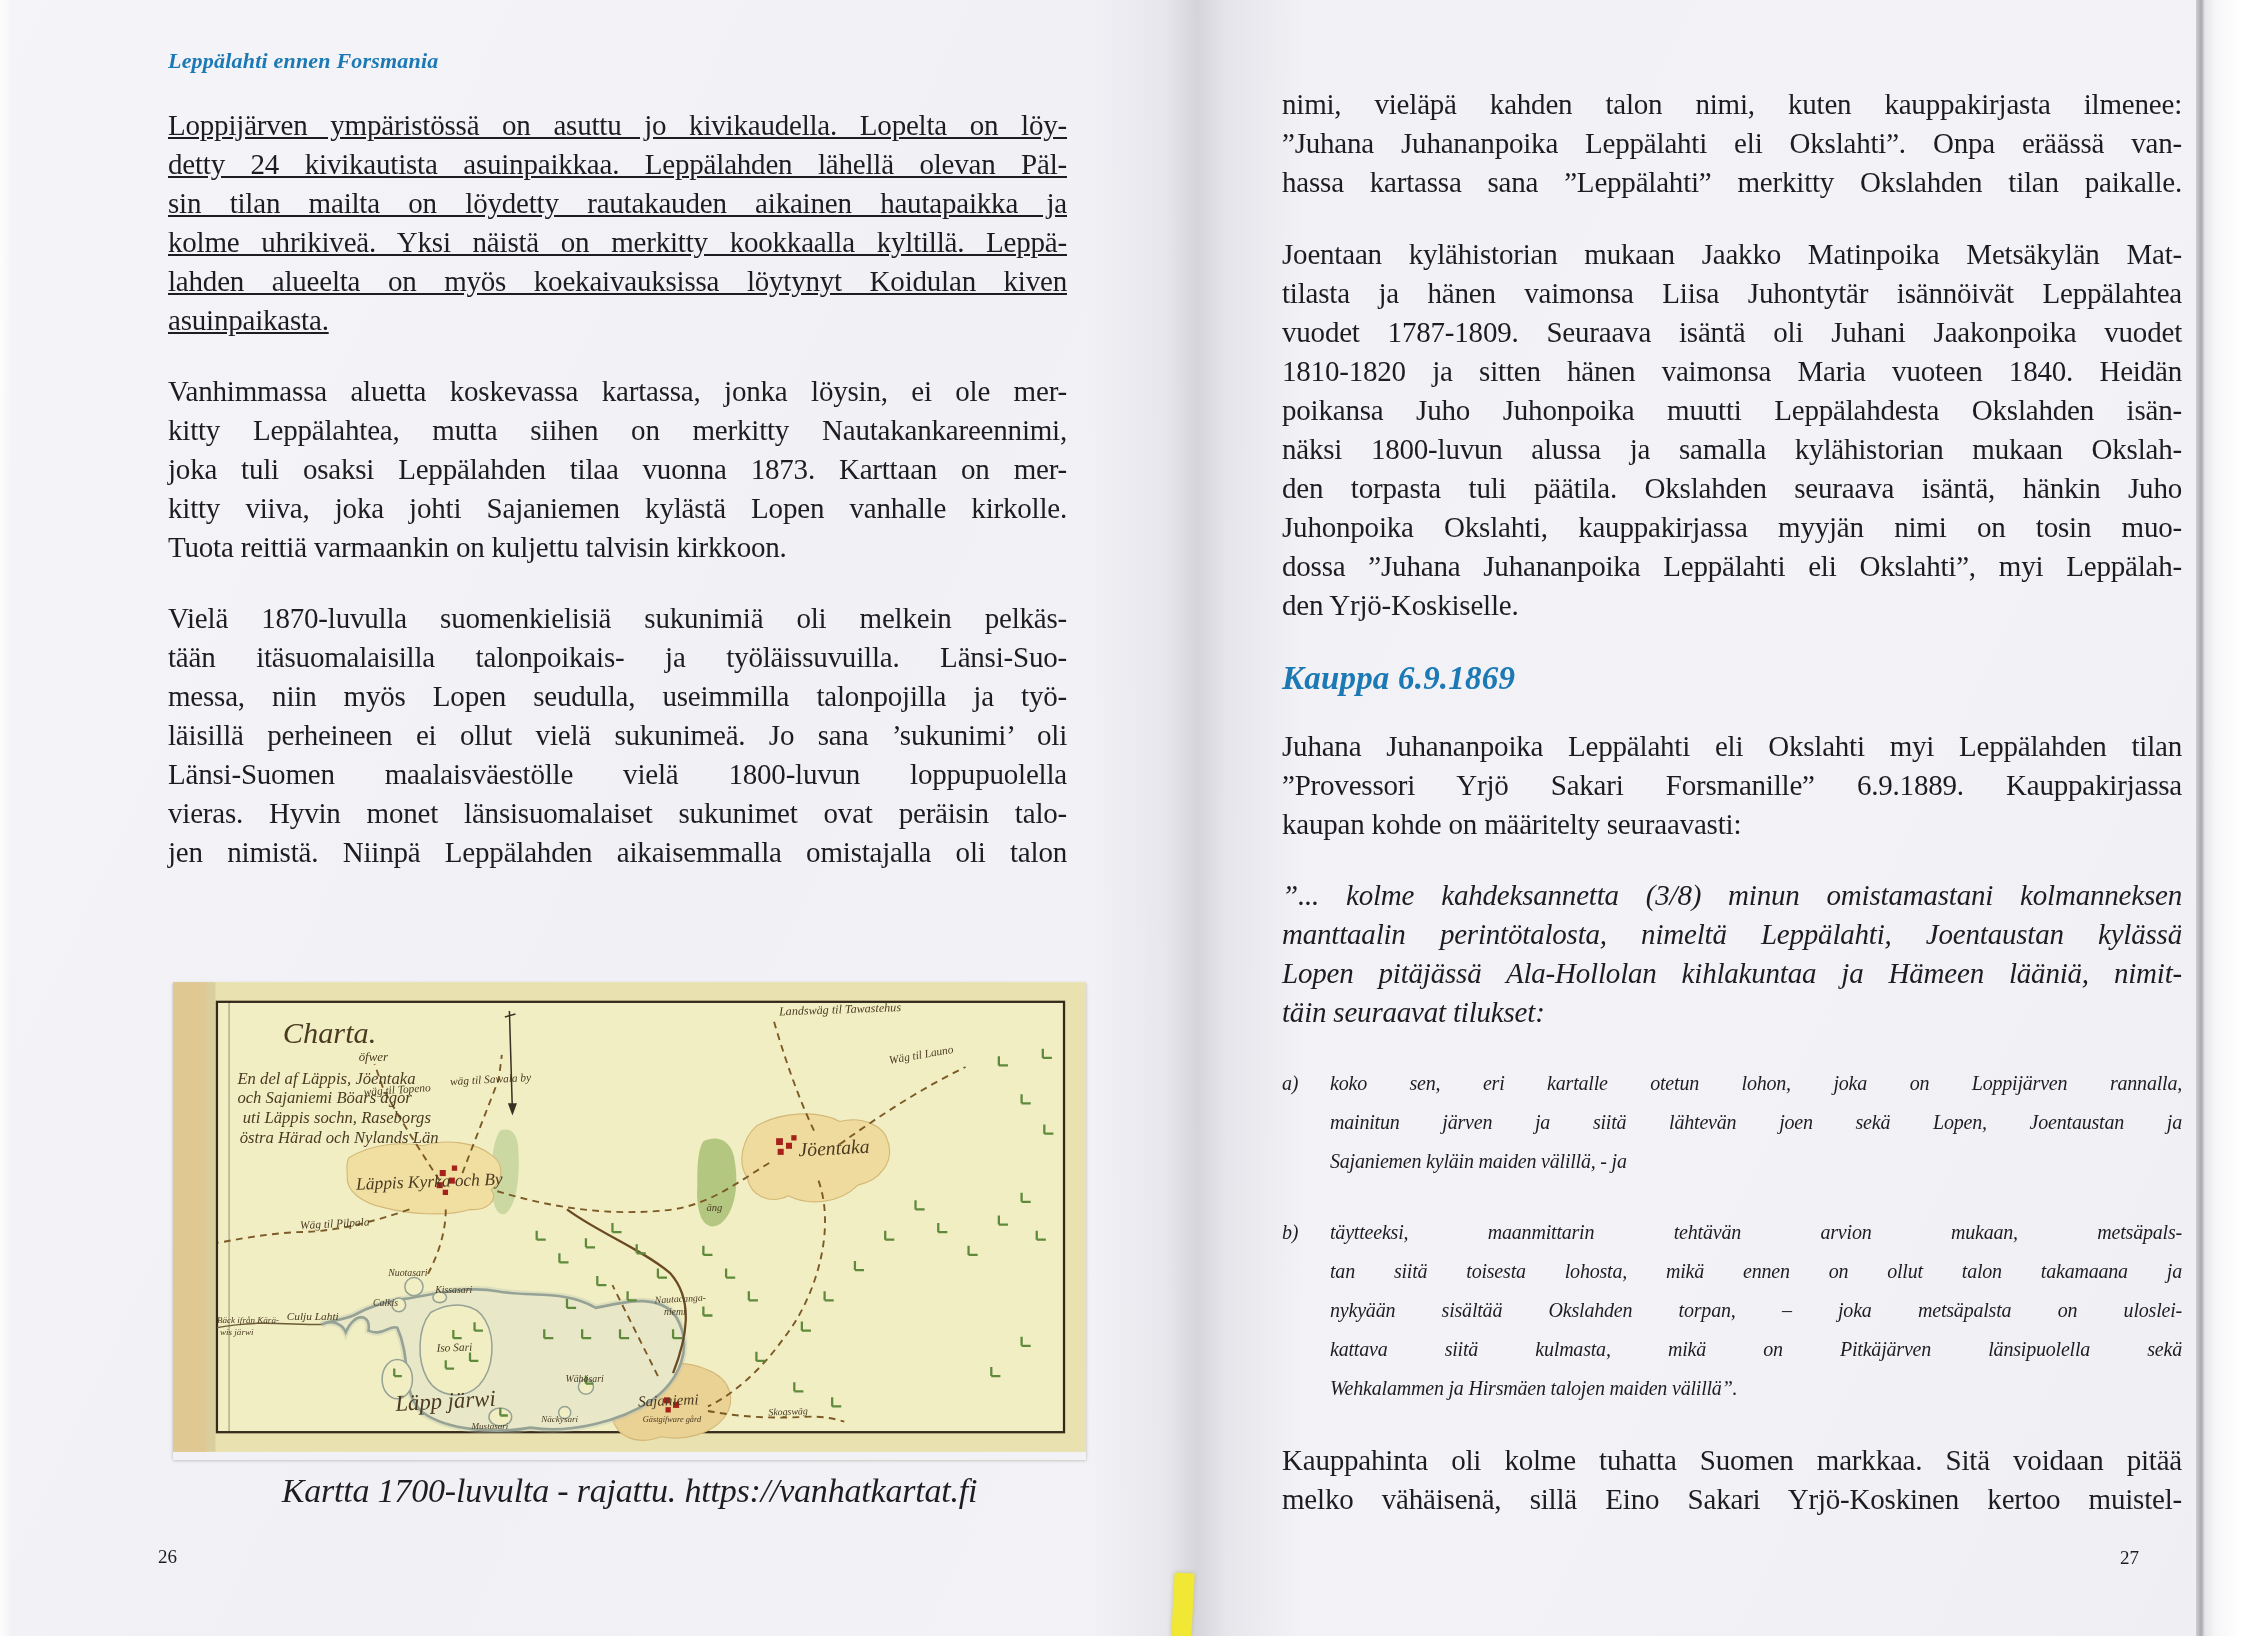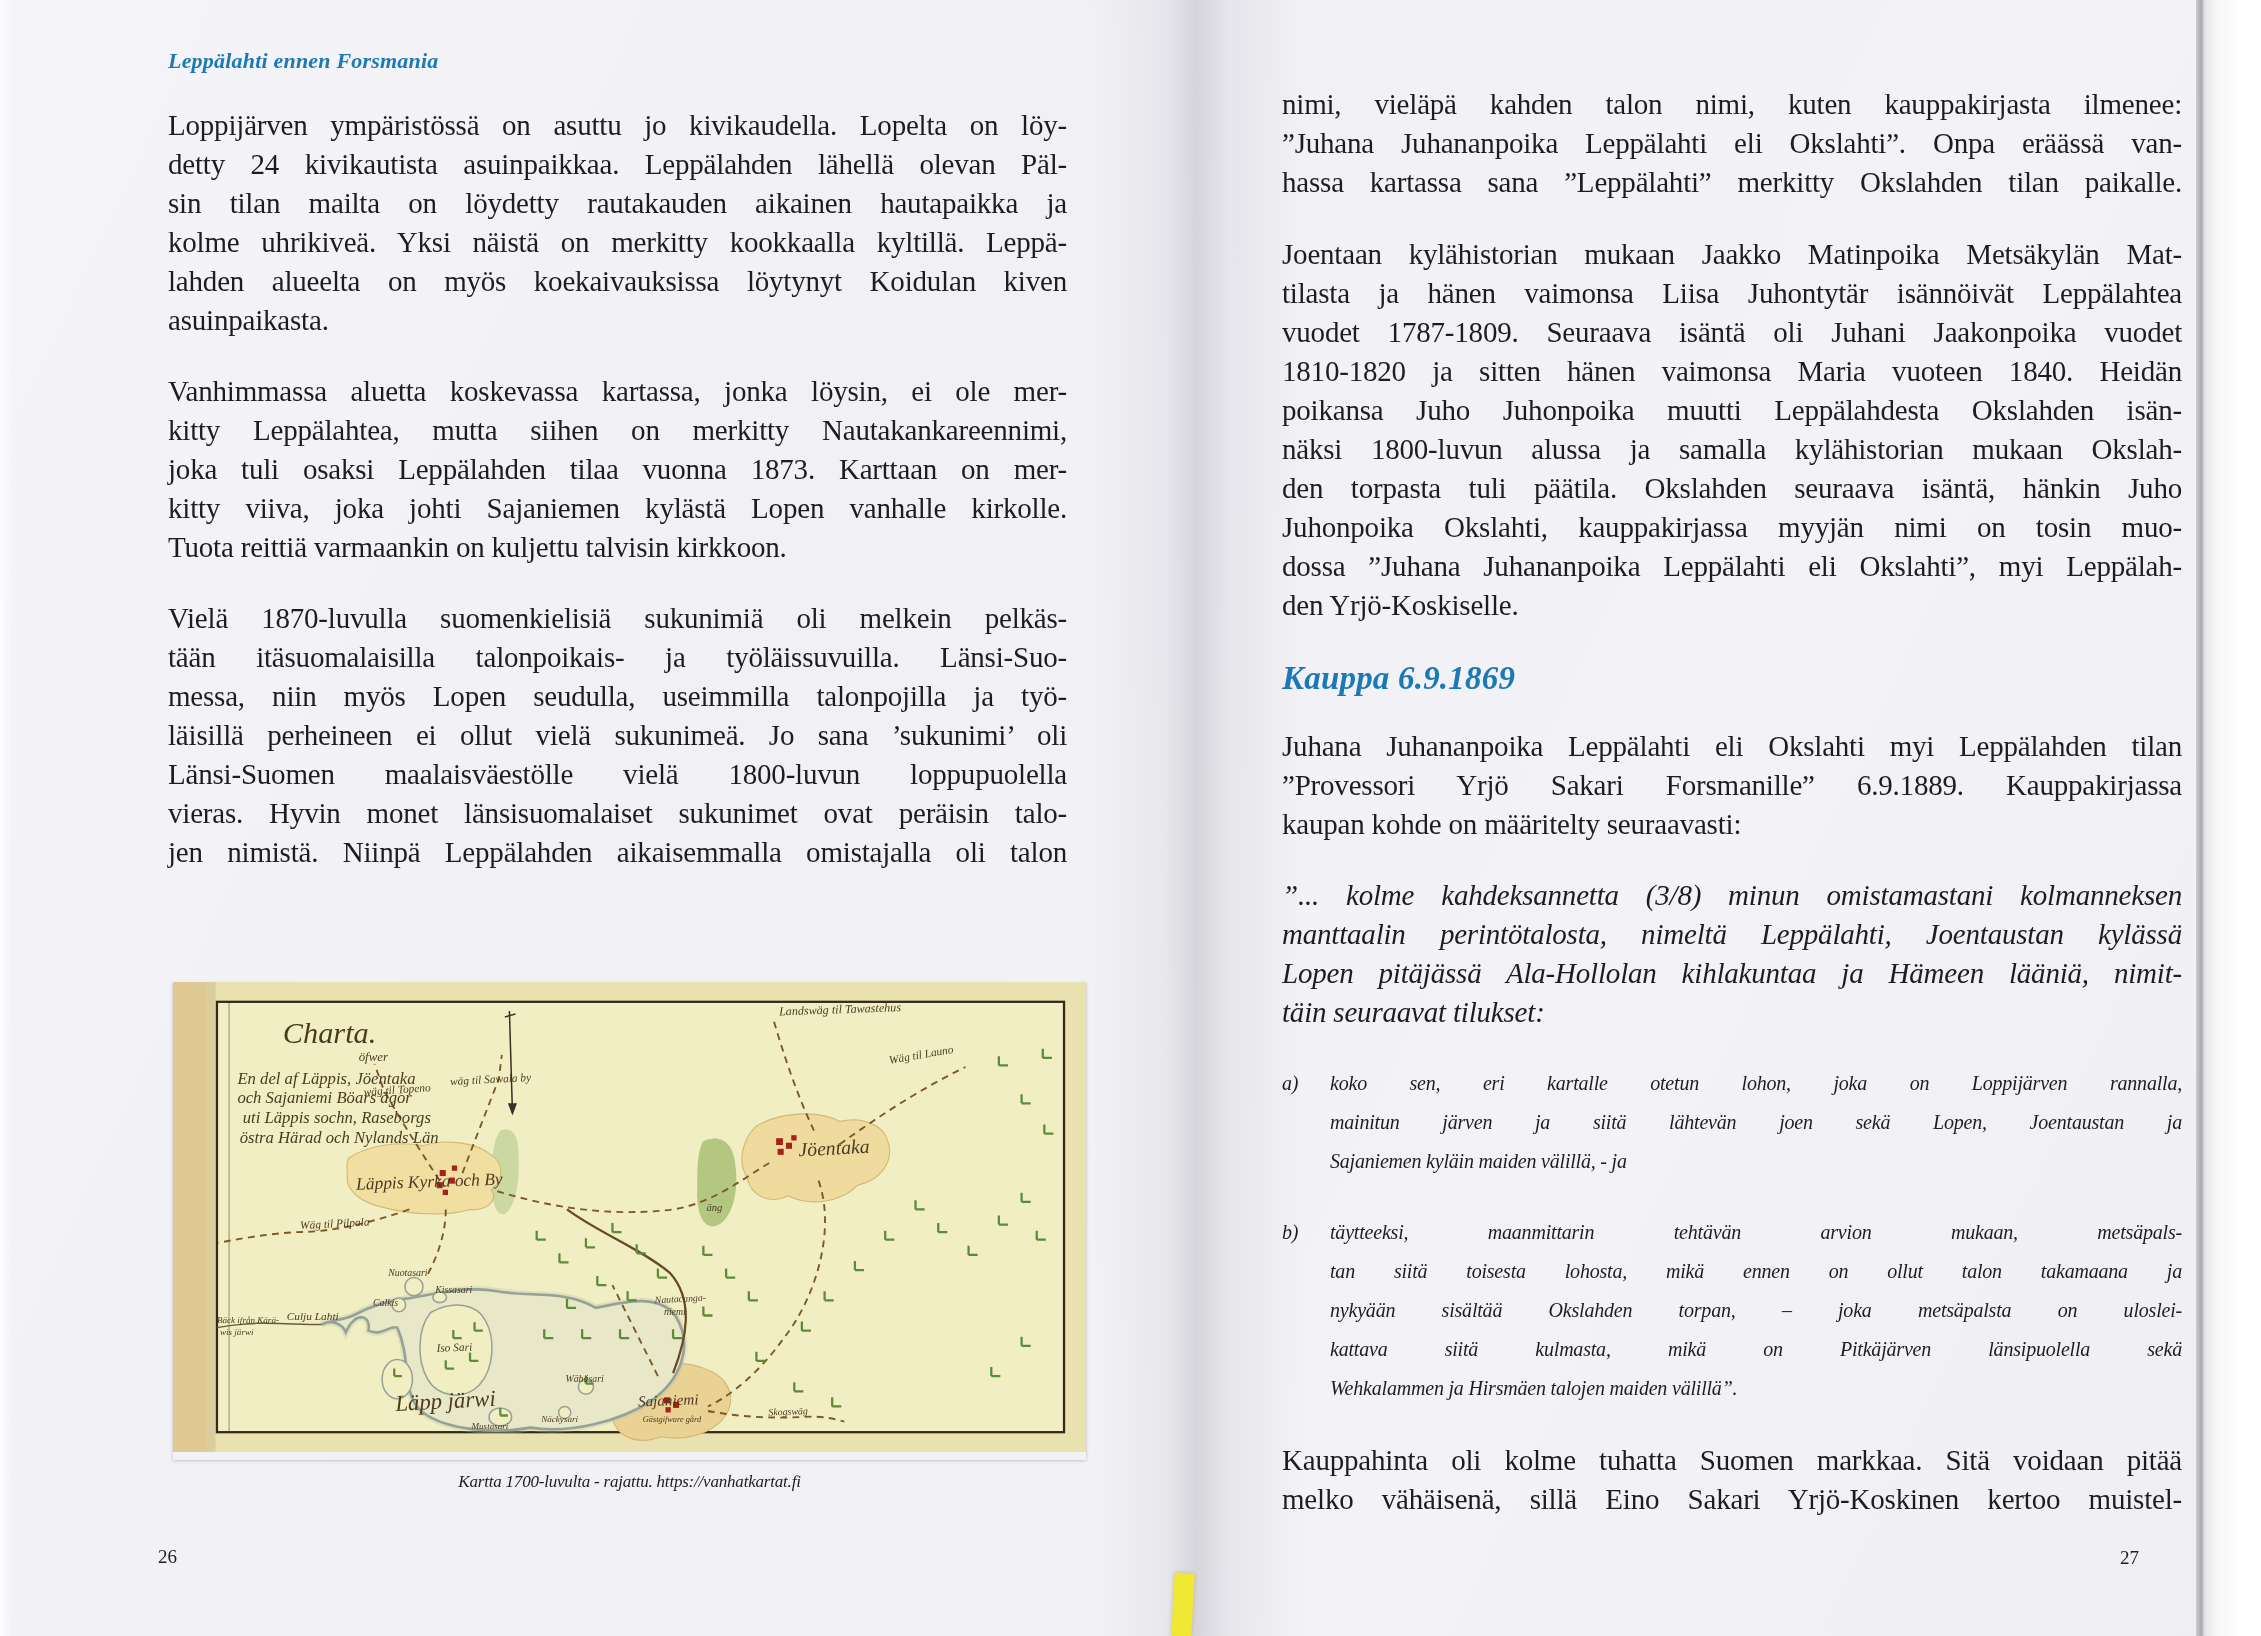--- a/index.html
+++ b/index.html
@@ -19,36 +19,36 @@
   .sticker{position:absolute;left:1173px;top:1573px;width:19.7px;height:64px;background:#f0e834;
     transform:rotate(3deg);border-radius:2.3px;box-shadow:0 0 4.5px rgba(150,140,20,.4);}
   
   .heading{font-size:22px;font-weight:bold;font-style:italic;color:var(--heading-blue,#1b79b5);letter-spacing:0.2px;}
   .col{position:absolute;}
   .col-left{left:168px;top:48px;width:899px;}
   .col-right{left:1282px;top:85px;width:900px;}
   
   .para{font-size:29px;line-height:39px;letter-spacing:-0.2px;}
   .col-left .para{margin-top:32px;}
-  .col-left .para.first{}
+  .col-left .para.first{text-decoration:underline;}
   .col-right .para{line-height:39px;}
   .tl{text-align:justify;text-align-last:justify;white-space:normal;}
   .tl-end{text-align-last:left;}
   .mt-p1{margin-top:0;}
   .mt-p2{margin-top:33px;}
   .rp-heading{margin-top:35px;font-size:33px;}
   .mt-p3{margin-top:30px;}
   .quote{margin-top:32px;font-style:italic;font-size:29px;line-height:39px;letter-spacing:-0.2px;}
   .q-item{position:relative;margin-top:32px;padding-left:48px;font-style:italic;font-size:20px;line-height:39px;letter-spacing:-0.2px;}
   .q-marker{position:absolute;left:0;top:0;font-style:italic;}
   .closing{margin-top:33px;}
   
   .map-figure{position:absolute;left:173px;top:982px;width:913px;}
   .map-wrap{width:913px;height:478px;box-shadow:0 0.8px 3px rgba(80,70,40,.35);}
-  .map-caption{margin-top:12px;text-align:center;font-style:italic;font-size:17px;letter-spacing:-0.2px;}
+  .map-caption{margin-top:12px;text-align:center;font-style:italic;font-size:34px;letter-spacing:-0.2px;}
   .page-number{position:absolute;font-size:19px;}
   .pn-left{left:158px;top:1546px;}
   .pn-right{left:2120px;top:1547px;}
   
   .mlbl{fill:#4a3a22;font-family:"Liberation Serif","DejaVu Serif",serif;font-style:italic;}
   .road{fill:none;stroke:#7b5a26;stroke-width:2.5;stroke-dasharray:9 7;}
   .road-solid{fill:none;stroke:#6a4a22;stroke-width:3;}
   .shore{fill:#e8e8c8;stroke:#96a296;stroke-width:3.5;}
   .shore-halo{fill:none;stroke:#b9c2b2;stroke-width:9;opacity:.35;}
   .isle{fill:#f2eec3;stroke:#96a296;stroke-width:2;}

